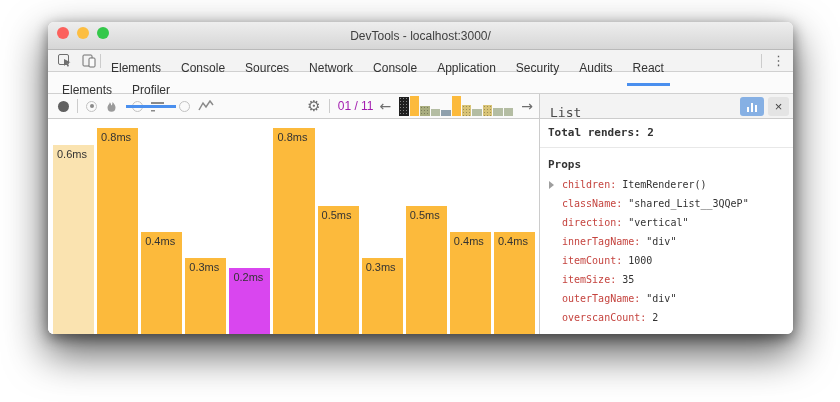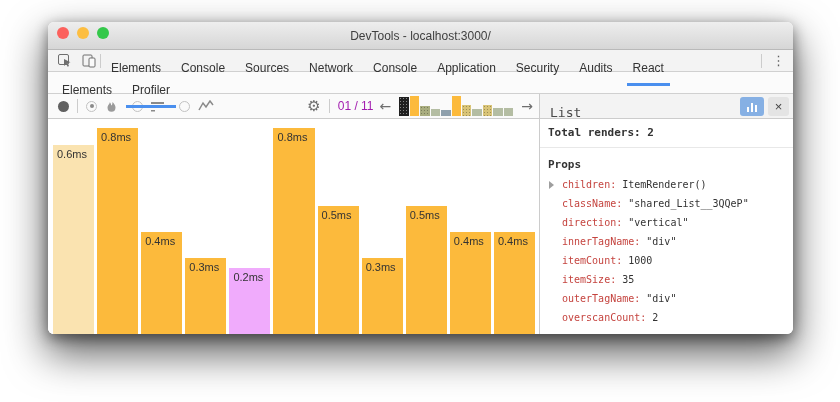--- a/index.html
+++ b/index.html
@@ -178,21 +178,21 @@
             <div class="mini-bar" style="height: 8px; background-color: rgb(180, 189, 163);"></div>
           </div>
         <span class="nav-arrow">→</span>
       </div>
       <div class="chart">
         <div class="bars" id="bars">
             <div class="bar" style="height: 191px; background: rgb(250, 227, 176);"><span>0.6ms</span></div>
             <div class="bar" style="height: 208px; background: rgb(252, 186, 60);"><span>0.8ms</span></div>
             <div class="bar" style="height: 104px; background: rgb(252, 186, 60);"><span>0.4ms</span></div>
             <div class="bar" style="height: 78px; background: rgb(252, 186, 60);"><span>0.3ms</span></div>
-            <div class="bar" style="height: 68px; background: #f0abfc;"><span>0.2ms</span></div>
+            <div class="bar" style="height: 68px; background: #d946ef;"><span>0.2ms</span></div>
             <div class="bar" style="height: 208px; background: rgb(252, 186, 60);"><span>0.8ms</span></div>
             <div class="bar" style="height: 130px; background: rgb(252, 186, 60);"><span>0.5ms</span></div>
             <div class="bar" style="height: 78px; background: rgb(252, 186, 60);"><span>0.3ms</span></div>
             <div class="bar" style="height: 130px; background: rgb(252, 186, 60);"><span>0.5ms</span></div>
             <div class="bar" style="height: 104px; background: rgb(252, 186, 60);"><span>0.4ms</span></div>
             <div class="bar" style="height: 104px; background: rgb(252, 186, 60);"><span>0.4ms</span></div>
           </div>
       </div>
     </div>
 

